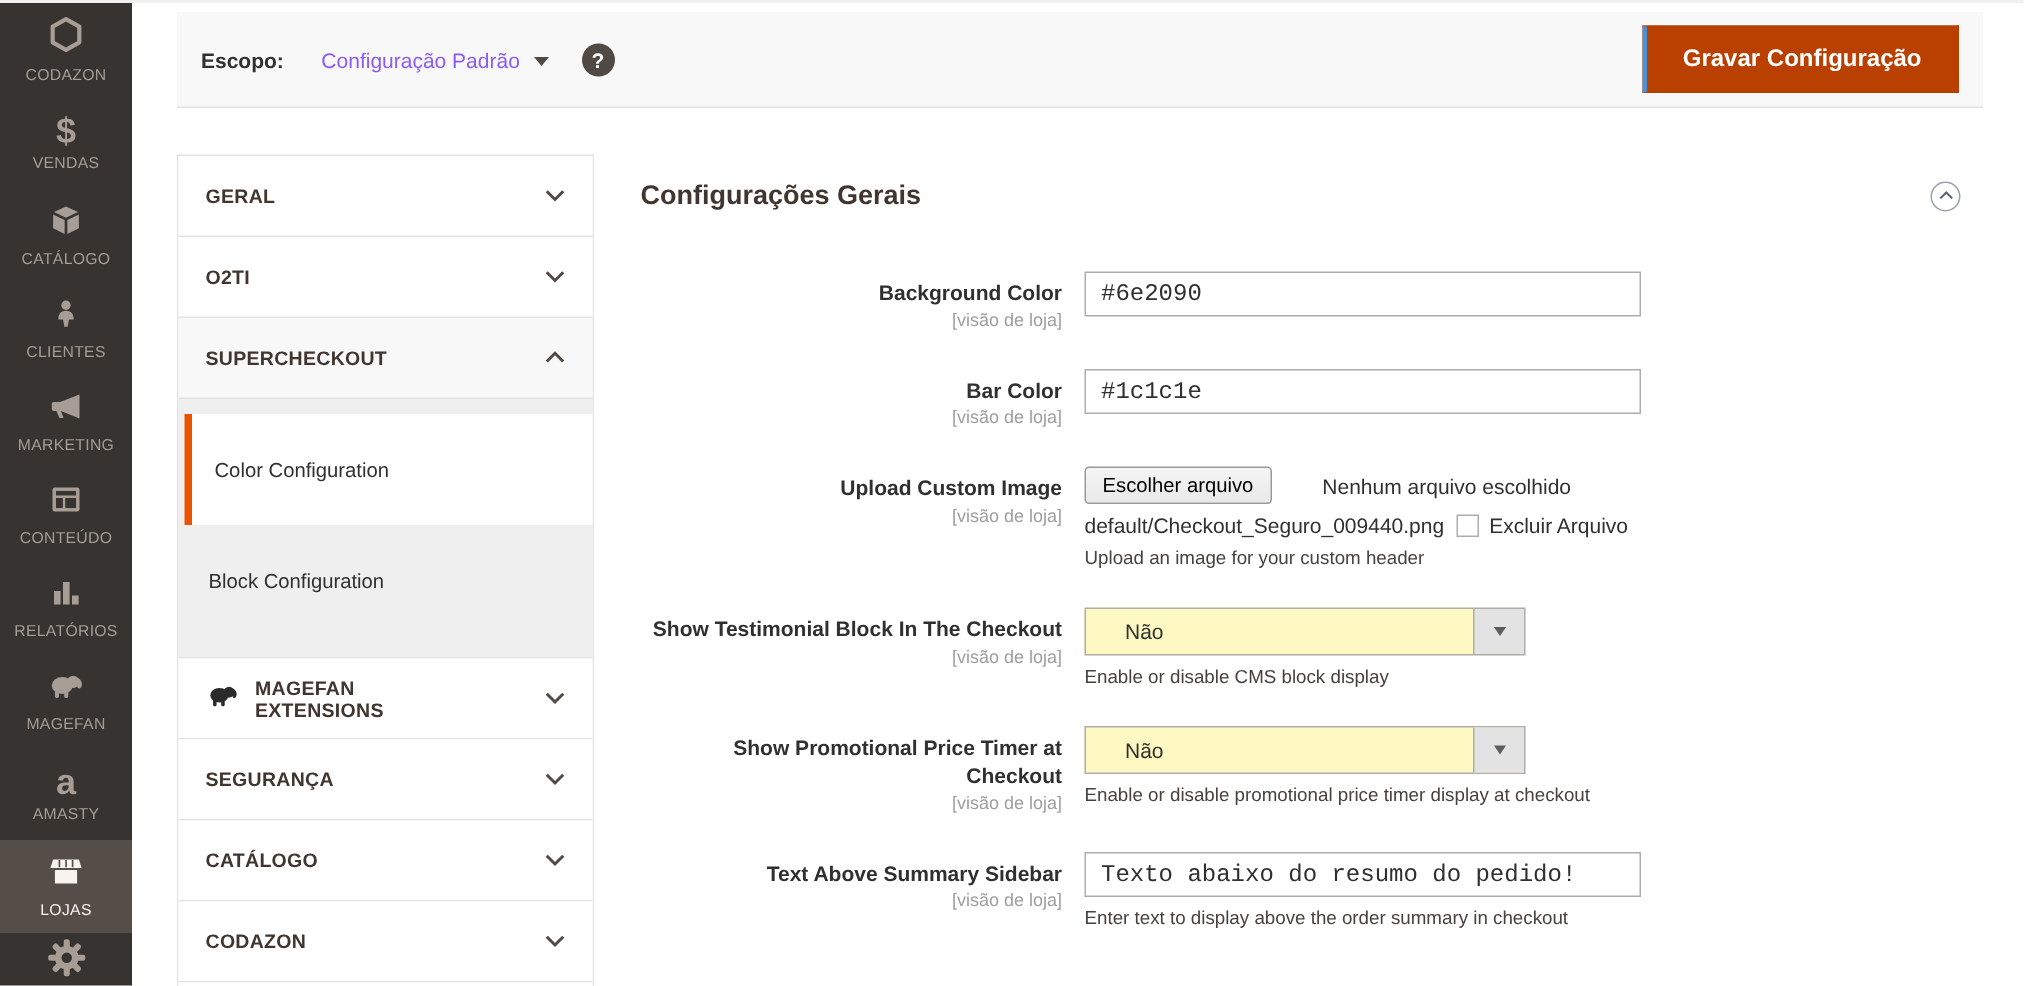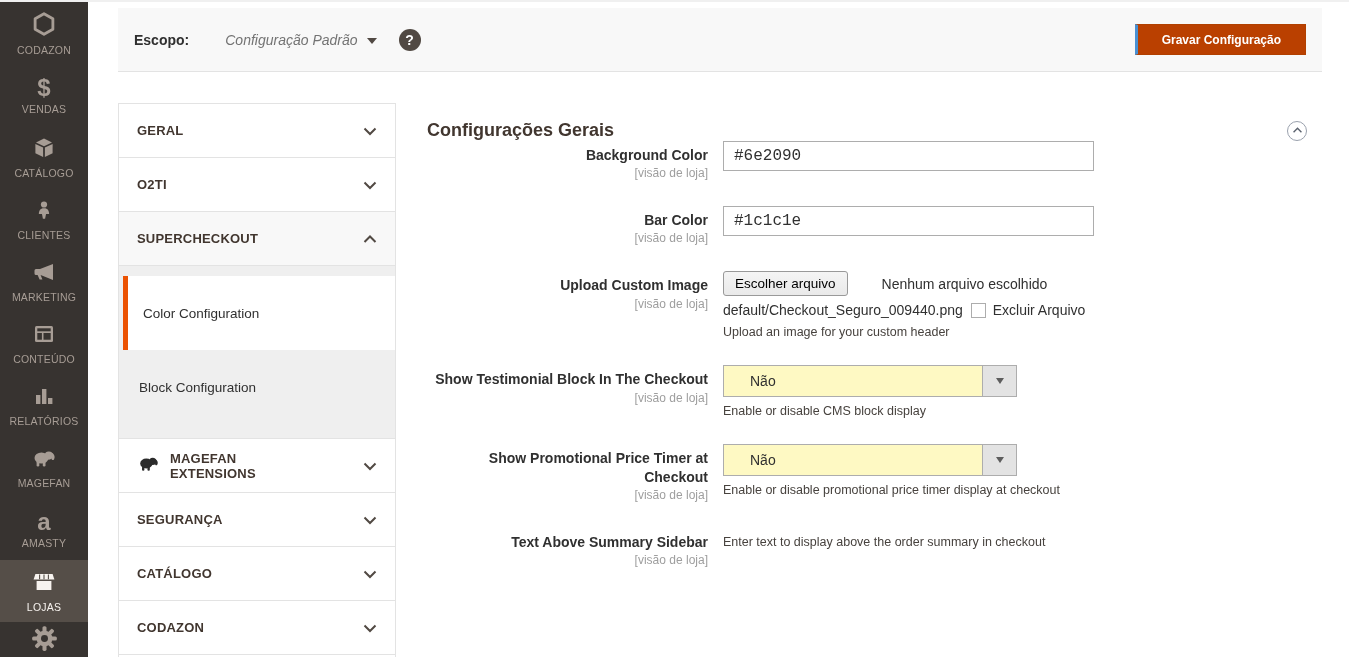--- a/index.html
+++ b/index.html
@@ -15,27 +15,27 @@
   .side-item svg, .side-item .glyph { color:#a79d95; }
   .side-item.active { background:#554e48; color:#f7f3ef; }
   .side-item.active svg, .side-item.active .glyph { color:#f7f3ef; }
   .glyph { font-weight:800; font-size:24px; line-height:24px; }
   .side-gear { height:37px; display:flex; align-items:center; justify-content:center; color:#a79d95; cursor:pointer; }
 
   
   .topbar { position:absolute; left:118px; top:8px; width:1204px; height:64px; background:#f8f8f8;
             border-bottom:1px solid #e3e3e3; display:flex; align-items:center; padding:0 16px; z-index:5; }
   .scope-label { font-weight:bold; font-size:14px; color:#303030; }
-  .scope-switcher { display:flex; align-items:center; margin-left:36px; cursor:pointer; font-size:14px; color:#737373;font-style:italic; }
+  .scope-switcher { display:flex; align-items:center; margin-left:25px; cursor:pointer; font-size:14px; color:#8b5cf6; }
   .caret-down { width:0; height:0; border-left:5px solid transparent; border-right:5px solid transparent;
                 border-top:6px solid #514943; margin-left:9px; margin-top:2px; }
   .help-btn { width:22px; height:22px; border-radius:50%; background:#514943; color:#fff; font-weight:bold;
               font-size:14px; display:flex; align-items:center; justify-content:center; margin-left:22px; cursor:pointer; }
-  .save-btn { margin-left:auto; height:31px; padding:0 24px; background:#ba4000; border:1px solid #b14000;
-              border-left:3px solid #4a90d2; color:#fff; font-weight:bold; font-size:12px;
+  .save-btn { margin-left:auto; height:45px; padding:0 24px; background:#ba4000; border:1px solid #b14000;
+              border-left:3px solid #4a90d2; color:#fff; font-weight:bold; font-size:16px;
               font-family:"Liberation Sans", sans-serif; cursor:pointer; }
 
   
   .cfg-menu { position:absolute; left:118px; top:103px; width:278px; border:1px solid #e3e3e3; border-bottom:none; z-index:4; background:#fff; }
   .cfg-section { height:54px; display:flex; align-items:center; justify-content:space-between; padding:0 18px;
                  background:#fff; border-bottom:1px solid #e3e3e3; cursor:pointer;gap:42px; }
   .cfg-section .t { font-size:13px; font-weight:bold; color:#41362f; letter-spacing:.2px; }
   .cfg-section.open { background:#f8f8f8; }
   .cfg-section .lead { display:flex; align-items:center; gap:10px; }
   .chev { flex:none; }
@@ -43,21 +43,21 @@
   .subitem { height:74px; display:flex; align-items:center; font-size:13.5px; color:#303030;
              padding-left:20px; cursor:pointer; }
   .subitem.active { background:#fff; border-left:5px solid #eb5202; margin-left:4px; padding-left:15px; }
 
   
   .main { position:absolute; left:427px; top:120px; width:885px; z-index:3; }
   .sec-head { display:flex; align-items:center; justify-content:space-between; }
   .sec-title { font-size:18px; font-weight:bold; color:#41362f; }
   .collapse-btn { width:20px; height:20px; border-radius:50%; border:1px solid #9aa1ad; background:#fff;
                   display:flex; align-items:center; justify-content:center; cursor:pointer; margin-right:5px; }
-  .form { }
+  .form { margin-top:40px; }
   .row { display:grid; grid-template-columns:281px 371px; column-gap:15px; margin-bottom:26px; }
   .flabel { text-align:right; padding-top:5px; }
   .flabel .l { font-size:14px; font-weight:bold; color:#303030; line-height:1.3; }
   .flabel .scope { font-size:12px; color:#9e9e9e; margin-top:2px; }
   .fcell { min-width:0; }
   input.txt { width:371px; height:30px; border:1px solid #adadad; padding:0 10px; font-size:16px;
               color:#303030; font-family:Liberation Mono, monospace; background:#fff; }
   .selectbox { position:relative; width:294px; height:32px; border:1px solid #adadad; background:#fef9c3;
                display:flex; align-items:center; padding-left:26px; font-size:14px; cursor:pointer; }
   .selectbox .arrow { position:absolute; right:0; top:0; bottom:0; width:34px; background:#e3e3e3;
@@ -354,17 +354,18 @@
         <div class="note">Enable or disable promotional price timer display at checkout</div>
       </div>
     </div>
 
     <div class="row">
       <div class="flabel">
         <div class="l">Text Above Summary Sidebar</div>
         <div class="scope">[visão de loja]</div>
       </div>
       <div class="fcell">
+        <input class="txt" type="text" value="Texto abaixo do resumo do pedido!" style="">
         <div class="note">Enter text to display above the order summary in checkout</div>
       </div>
     </div>
   </div>
 </main>
 
 </body></html>

